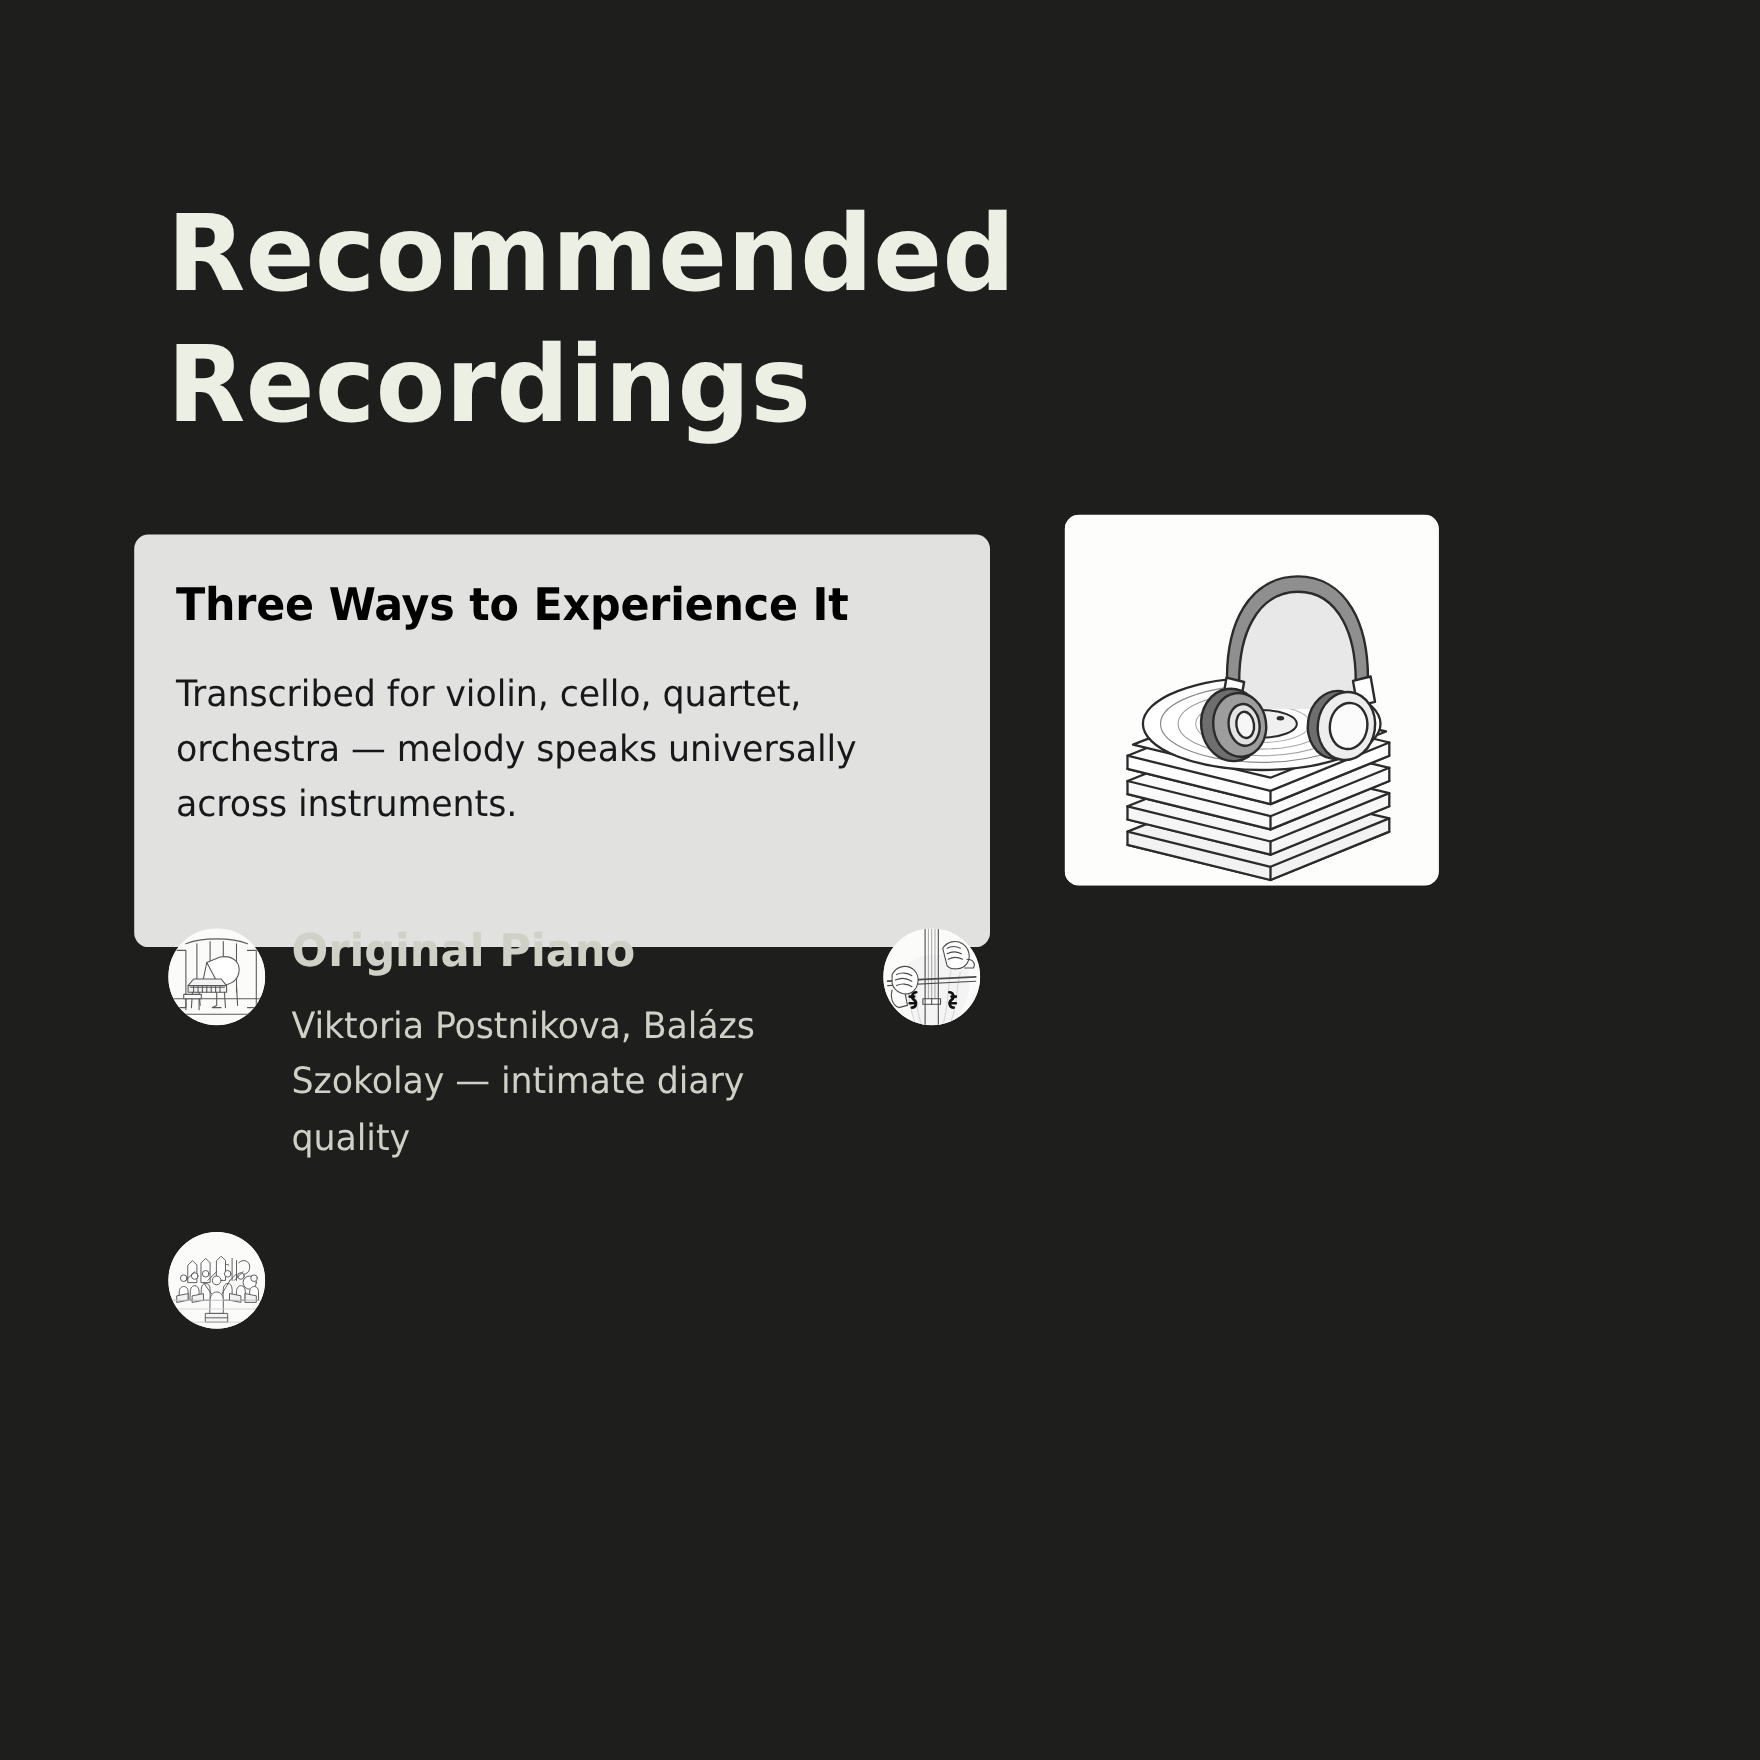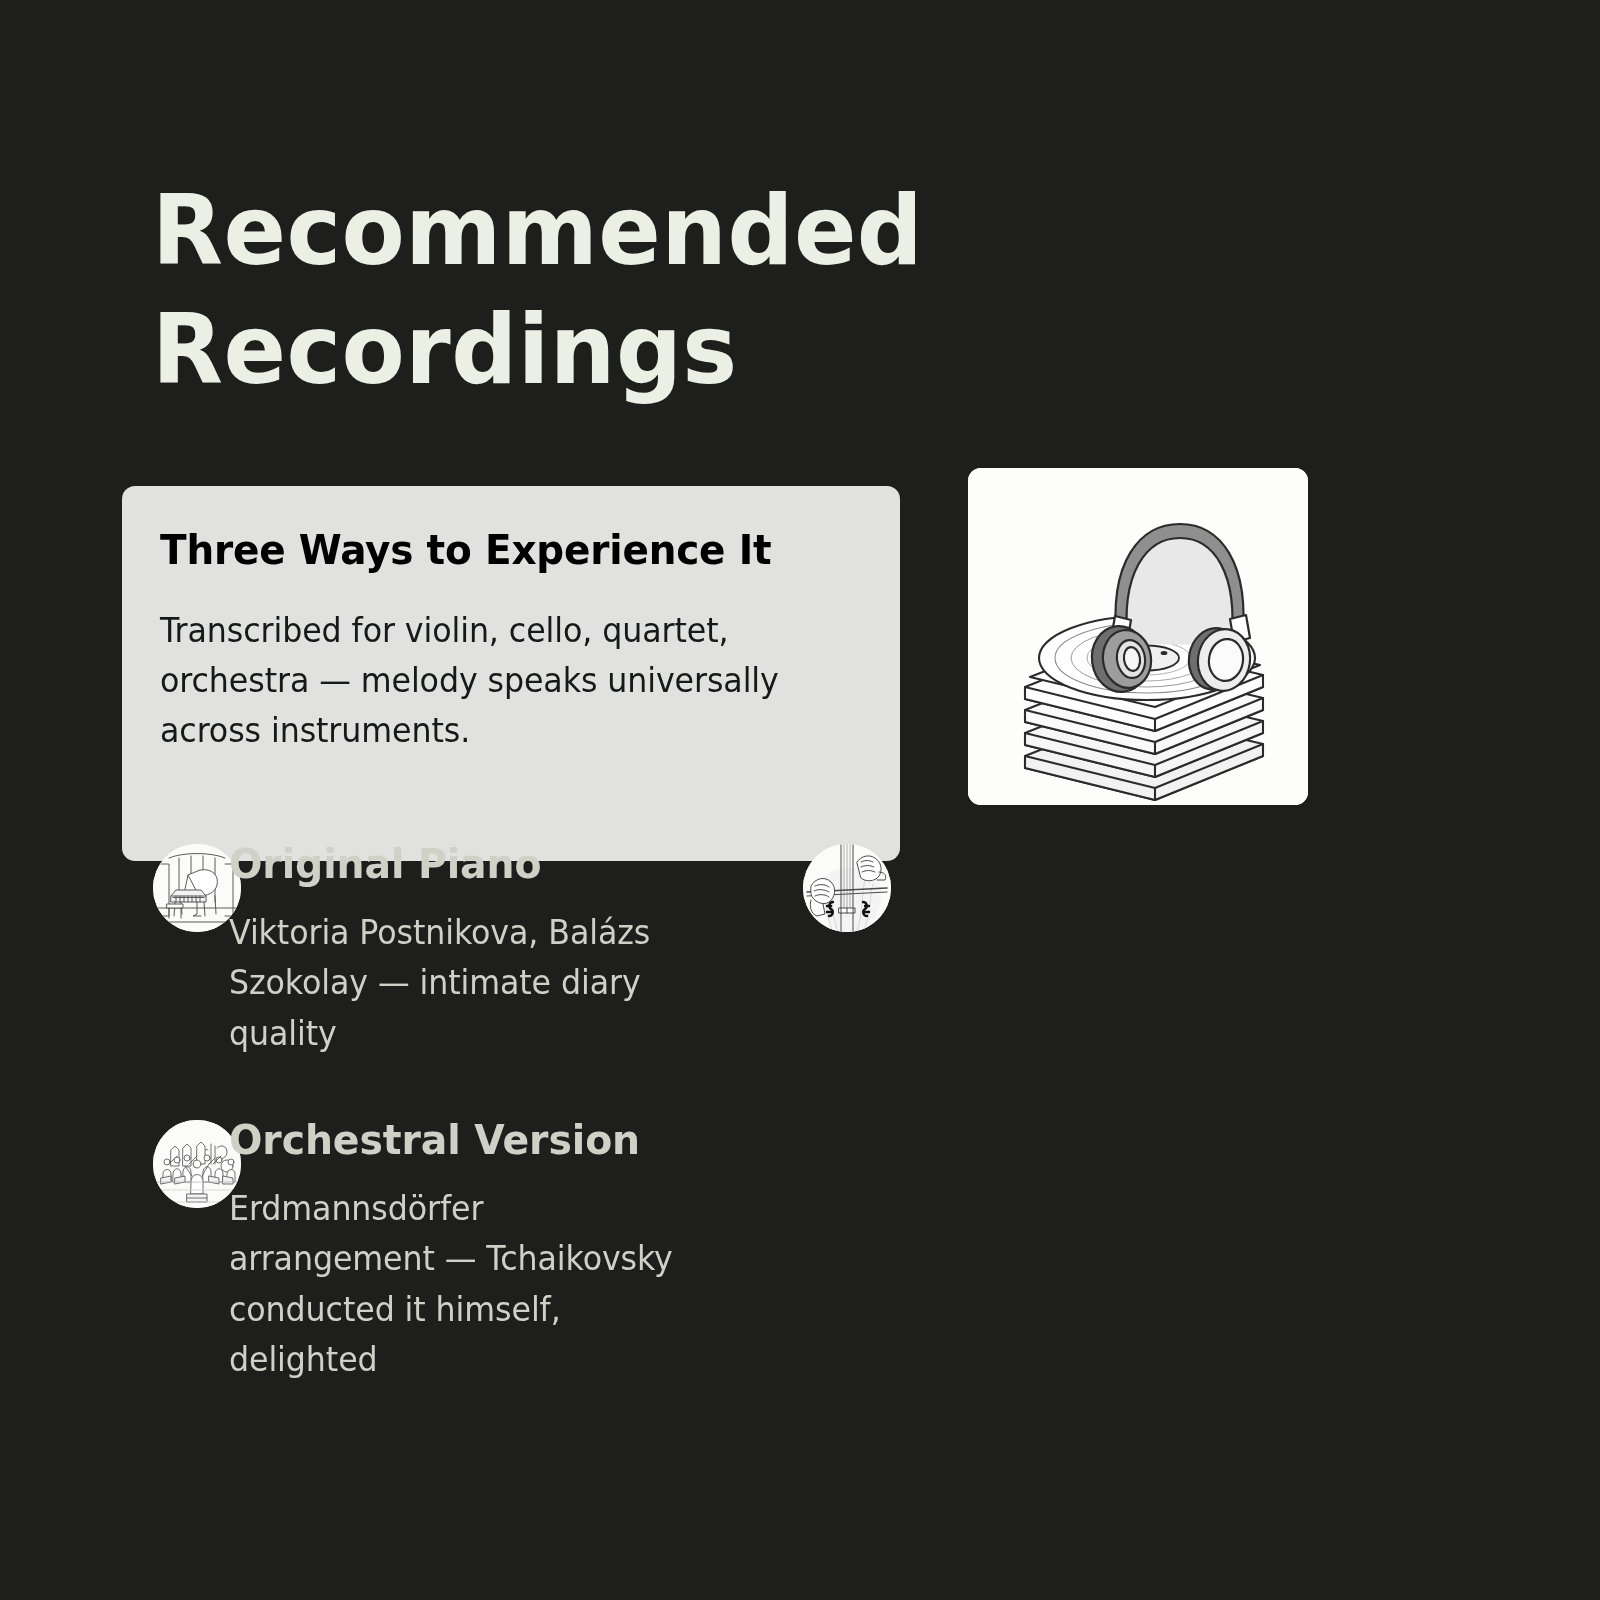--- a/index.html
+++ b/index.html
@@ -95,21 +95,21 @@
     left: 0;
     top: 0;
     width: 88px;
     height: 88px;
     border-radius: 50%;
     background: #fbfbfa;
     overflow: hidden;
   }
   .item-icon svg { display: block; width: 100%; height: 100%; }
 
-  .item-text { margin-left: 76px; }
+  .item-text { margin-left: 112px; }
 
   .item-title {
     color: #cfd0c6;
     font-weight: 700;
     font-size: 41px;
     line-height: 1.0;
     letter-spacing: -0.1px;
     transform: scaleX(0.96);
     transform-origin: left top;
     white-space: nowrap;
@@ -325,19 +325,15 @@
 
           <path d="M34 74 L54 74 L54 82 L34 82 Z" fill="#f4f4f4"></path>
           <path d="M34 78 L54 78"></path>
 
           <path d="M2 62 L86 62" stroke="#bdbdbd"></path>
           <path d="M2 70 L86 70" stroke="#d2d2d2"></path>
           <path d="M2 82 L86 82" stroke="#cfcfcf"></path>
         </g>
       </svg>
     </span>
-    <div class="item-text">
-      <h3 class="item-title">Orchestral Version</h3>
-      <p class="item-desc">Erdmannsdörfer arrangement — Tchaikovsky conducted it himself, delighted</p>
-    </div>
   </div>
 
 </div>
 
 </body></html>

